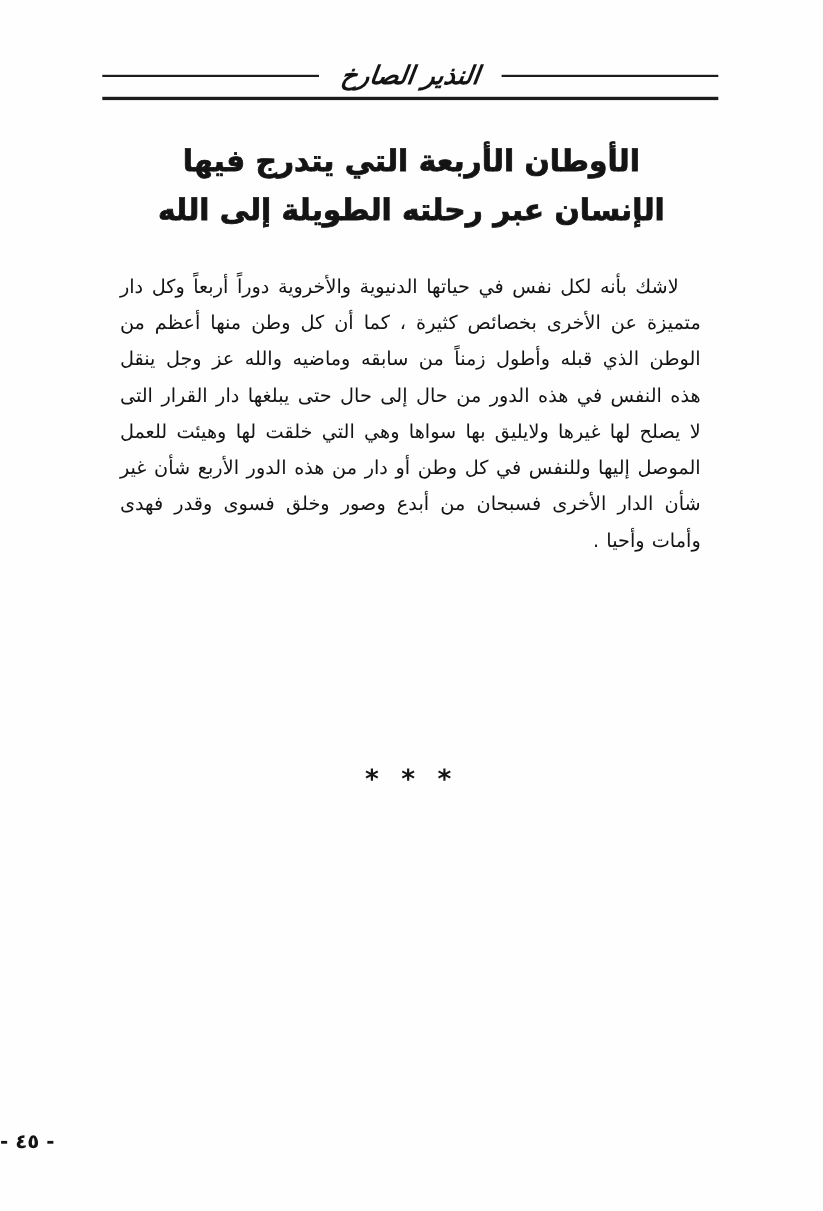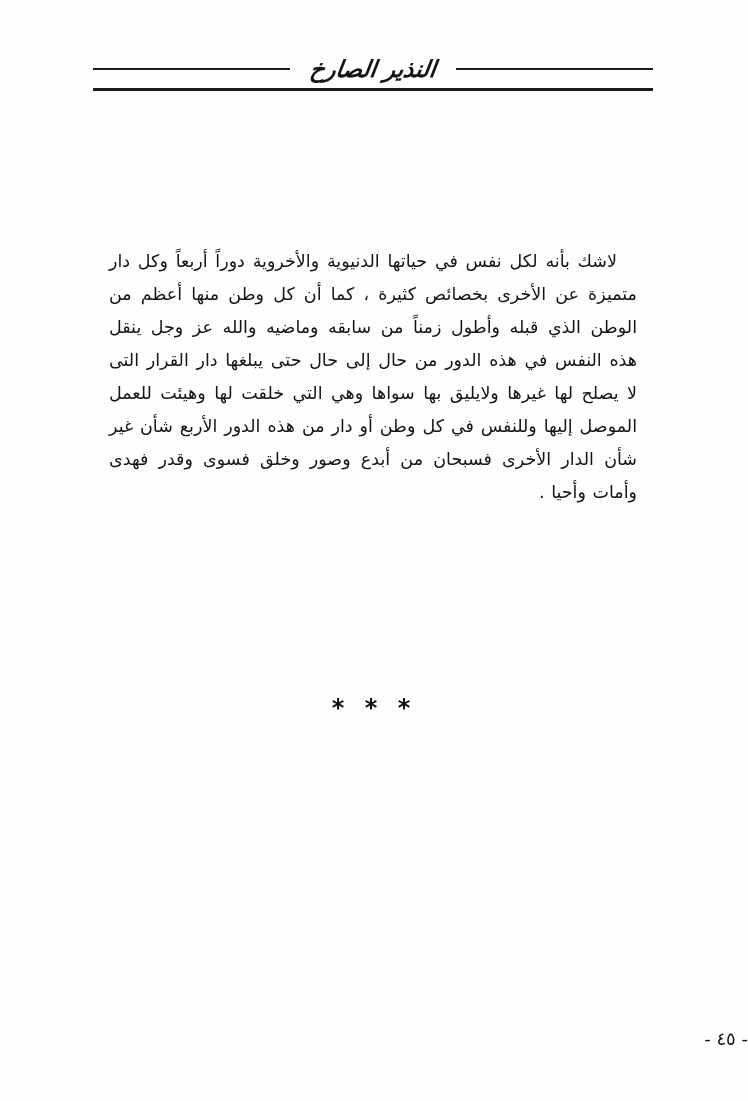--- a/index.html
+++ b/index.html
@@ -88,40 +88,44 @@
     font-weight: bold;
     letter-spacing: 6px;
     direction: ltr;
   }
   
   .folio {
     position: absolute;
     top: 1028px;
     left: 0;
     right: 0;
-    text-align: right;
+    text-align: left;
     font-size: 18px;
-    font-weight: normal;
+    font-weight: bold;
     letter-spacing: 2px;
   }
 </style>
 </head>
 <body>
 
 <div class="page">
 
   <header class="page-header">
     <div class="header-row">
       <span class="hline"></span>
       <span class="book-title">النذير الصارخ</span>
       <span class="hline"></span>
     </div>
     <div class="header-rule"></div>
   </header>
 
+  <h1 class="chapter-title">
+    <span>الأوطان الأربعة التي يتدرج فيها</span><br>
+    <span>الإنسان عبر رحلته الطويلة إلى الله</span>
+  </h1>
 
   <p class="body-text">لاشك بأنه لكل نفس في حياتها الدنيوية والأخروية دوراً أربعاً وكل دار متميزة عن الأخرى بخصائص كثيرة ، كما أن كل وطن منها أعظم من الوطن الذي قبله وأطول زمناً من سابقه وماضيه والله عز وجل ينقل هذه النفس في هذه الدور من حال إلى حال حتى يبلغها دار القرار التى لا يصلح لها غيرها ولايليق بها سواها وهي التي خلقت لها وهيئت للعمل الموصل إليها وللنفس في كل وطن أو دار من هذه الدور الأربع شأن غير شأن الدار الأخرى فسبحان من أبدع وصور وخلق فسوى وقدر فهدى وأمات وأحيا .</p>
 
   <div class="separator">* * *</div>
 
   <footer class="folio">- ٤٥ -</footer>
 
 </div>
 
 </body></html>

